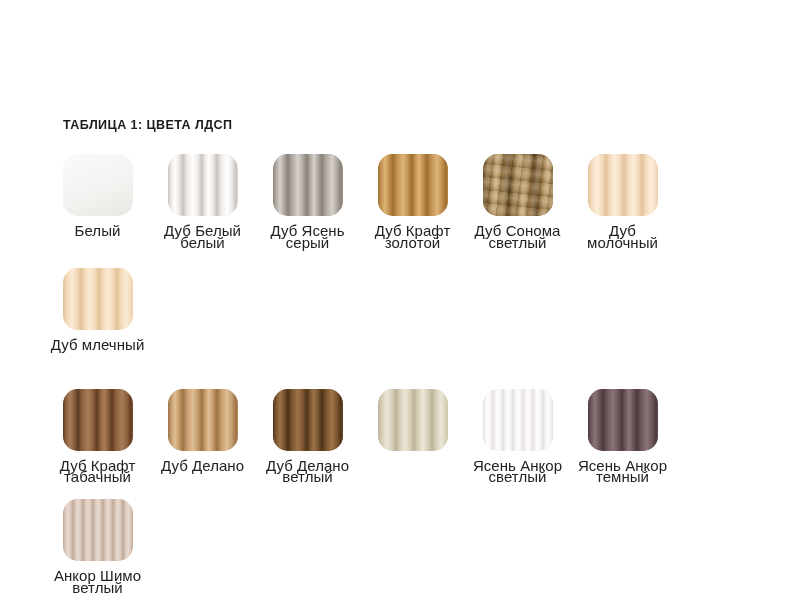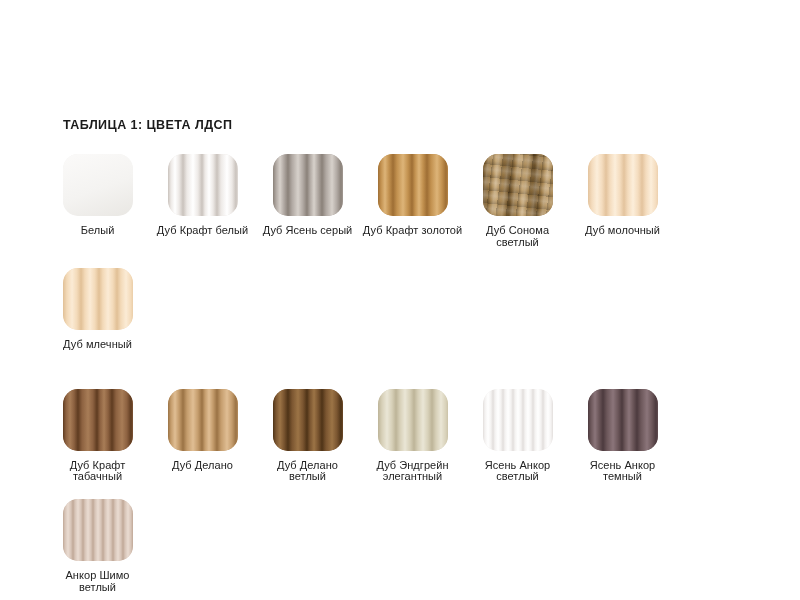--- a/index.html
+++ b/index.html
@@ -52,21 +52,21 @@
     overflow: hidden;
     background-repeat: no-repeat;
   }
   .swatch .grain {
     position: absolute;
     inset: 0;
     border-radius: 15px;
   }
   .label {
     margin-top: 9px;
-    font-size: 11px;
+    font-size: 15px;
     line-height: 11.6px;
     color: #222222;
     text-align: center;
     width: 100px;
     letter-spacing: 0.05px;
   }
   .r1 { margin-bottom: 20px; }
   .r2 { margin-bottom: 16px; }
 </style>
 </head>
@@ -80,21 +80,21 @@
       <div class="cell r1">
         <div class="swatch" style="background: rgb(244, 243, 241);">
           <div class="grain" style="background: linear-gradient(160deg, rgb(251, 250, 249) 0%, rgb(244, 243, 241) 55%, rgb(233, 231, 227) 100%);"></div>
         </div>
         <div class="label">Белый</div>
       </div>
       <div class="cell r1">
         <div class="swatch" style="background: rgb(237, 233, 230);">
           <div class="grain" style="background: repeating-linear-gradient(90deg, rgb(201, 194, 188) 0px, rgb(237, 233, 230) 3px, rgb(255, 255, 255) 7px, rgb(237, 233, 230) 11px, rgb(201, 194, 188) 15px, rgb(237, 233, 230) 19px, rgb(255, 255, 255) 25px, rgb(237, 233, 230) 30px, rgb(201, 194, 188) 34px), repeating-linear-gradient(88deg, rgba(0, 0, 0, 0.16) 0px, rgba(0, 0, 0, 0) 2px, rgba(255, 255, 255, 0.14) 5px, rgba(0, 0, 0, 0) 9px), radial-gradient(10px 40px at 34% 45%, rgba(0, 0, 0, 0.26), rgba(0, 0, 0, 0) 70%), radial-gradient(8px 34px at 68% 60%, rgba(0, 0, 0, 0.2), rgba(0, 0, 0, 0) 70%), linear-gradient(rgb(237, 233, 230), rgb(237, 233, 230));"></div>
         </div>
-        <div class="label">Дуб Крафт белый</div>
+        <div class="label">Дуб Белый белый</div>
       </div>
       <div class="cell r1">
         <div class="swatch" style="background: rgb(176, 168, 162);">
           <div class="grain" style="background: repeating-linear-gradient(90deg, rgb(138, 129, 121) 0px, rgb(176, 168, 162) 3px, rgb(215, 209, 203) 7px, rgb(176, 168, 162) 11px, rgb(138, 129, 121) 15px, rgb(176, 168, 162) 19px, rgb(215, 209, 203) 25px, rgb(176, 168, 162) 30px, rgb(138, 129, 121) 34px), repeating-linear-gradient(88deg, rgba(0, 0, 0, 0.16) 0px, rgba(0, 0, 0, 0) 2px, rgba(255, 255, 255, 0.14) 5px, rgba(0, 0, 0, 0) 9px), radial-gradient(10px 40px at 34% 45%, rgba(0, 0, 0, 0.26), rgba(0, 0, 0, 0) 70%), radial-gradient(8px 34px at 68% 60%, rgba(0, 0, 0, 0.2), rgba(0, 0, 0, 0) 70%), linear-gradient(rgb(176, 168, 162), rgb(176, 168, 162));"></div>
         </div>
         <div class="label">Дуб Ясень серый</div>
       </div>
       <div class="cell r1">
         <div class="swatch" style="background: rgb(194, 145, 79);">
           <div class="grain" style="background: repeating-linear-gradient(90deg, rgb(158, 110, 52) 0px, rgb(194, 145, 79) 3px, rgb(221, 180, 120) 7px, rgb(194, 145, 79) 11px, rgb(158, 110, 52) 15px, rgb(194, 145, 79) 19px, rgb(221, 180, 120) 25px, rgb(194, 145, 79) 30px, rgb(158, 110, 52) 34px), repeating-linear-gradient(88deg, rgba(0, 0, 0, 0.16) 0px, rgba(0, 0, 0, 0) 2px, rgba(255, 255, 255, 0.14) 5px, rgba(0, 0, 0, 0) 9px), radial-gradient(10px 40px at 34% 45%, rgba(0, 0, 0, 0.26), rgba(0, 0, 0, 0) 70%), radial-gradient(8px 34px at 68% 60%, rgba(0, 0, 0, 0.2), rgba(0, 0, 0, 0) 70%), linear-gradient(rgb(194, 145, 79), rgb(194, 145, 79));"></div>
@@ -135,21 +135,20 @@
       <div class="cell r2">
         <div class="swatch" style="background: rgb(122, 85, 48);">
           <div class="grain" style="background: repeating-linear-gradient(90deg, rgb(78, 51, 23) 0px, rgb(122, 85, 48) 3px, rgb(156, 116, 70) 7px, rgb(122, 85, 48) 11px, rgb(78, 51, 23) 15px, rgb(122, 85, 48) 19px, rgb(156, 116, 70) 25px, rgb(122, 85, 48) 30px, rgb(78, 51, 23) 34px), repeating-linear-gradient(88deg, rgba(0, 0, 0, 0.16) 0px, rgba(0, 0, 0, 0) 2px, rgba(255, 255, 255, 0.14) 5px, rgba(0, 0, 0, 0) 9px), radial-gradient(10px 40px at 34% 45%, rgba(0, 0, 0, 0.26), rgba(0, 0, 0, 0) 70%), radial-gradient(8px 34px at 68% 60%, rgba(0, 0, 0, 0.2), rgba(0, 0, 0, 0) 70%), linear-gradient(rgb(122, 85, 48), rgb(122, 85, 48));"></div>
         </div>
         <div class="label">Дуб Делано ветлый</div>
       </div>
       <div class="cell r2">
         <div class="swatch" style="background: rgb(215, 208, 184);">
           <div class="grain" style="background: repeating-linear-gradient(90deg, rgb(189, 180, 152) 0px, rgb(215, 208, 184) 4px, rgb(234, 230, 214) 9px, rgb(215, 208, 184) 14px, rgb(189, 180, 152) 18px), repeating-linear-gradient(90deg, rgba(0, 0, 0, 0.07) 0px, rgba(0, 0, 0, 0) 3px, rgba(255, 255, 255, 0.1) 6px, rgba(0, 0, 0, 0) 10px), linear-gradient(rgb(215, 208, 184), rgb(215, 208, 184));"></div>
         </div>
-        <div class="label">Дуб Эндгрейн элегантный</div>
       </div>
       <div class="cell r2">
         <div class="swatch" style="background: rgb(244, 242, 241);">
           <div class="grain" style="background: repeating-linear-gradient(90deg, rgb(226, 222, 220) 0px, rgb(244, 242, 241) 2px, rgb(255, 255, 255) 5px, rgb(244, 242, 241) 8px, rgb(226, 222, 220) 10px), repeating-linear-gradient(91deg, rgba(0, 0, 0, 0.05) 0px, rgba(0, 0, 0, 0) 2px, rgba(255, 255, 255, 0.12) 4px, rgba(0, 0, 0, 0) 7px), linear-gradient(rgb(244, 242, 241), rgb(244, 242, 241));"></div>
         </div>
         <div class="label">Ясень Анкор светлый</div>
       </div>
       <div class="cell r2">
         <div class="swatch" style="background: rgb(108, 87, 90);">
           <div class="grain" style="background: repeating-linear-gradient(90deg, rgb(76, 58, 62) 0px, rgb(108, 87, 90) 3px, rgb(139, 117, 122) 7px, rgb(108, 87, 90) 11px, rgb(76, 58, 62) 15px, rgb(108, 87, 90) 19px, rgb(139, 117, 122) 25px, rgb(108, 87, 90) 30px, rgb(76, 58, 62) 34px), repeating-linear-gradient(88deg, rgba(0, 0, 0, 0.16) 0px, rgba(0, 0, 0, 0) 2px, rgba(255, 255, 255, 0.14) 5px, rgba(0, 0, 0, 0) 9px), radial-gradient(10px 40px at 34% 45%, rgba(0, 0, 0, 0.26), rgba(0, 0, 0, 0) 70%), radial-gradient(8px 34px at 68% 60%, rgba(0, 0, 0, 0.2), rgba(0, 0, 0, 0) 70%), linear-gradient(rgb(108, 87, 90), rgb(108, 87, 90));"></div>

